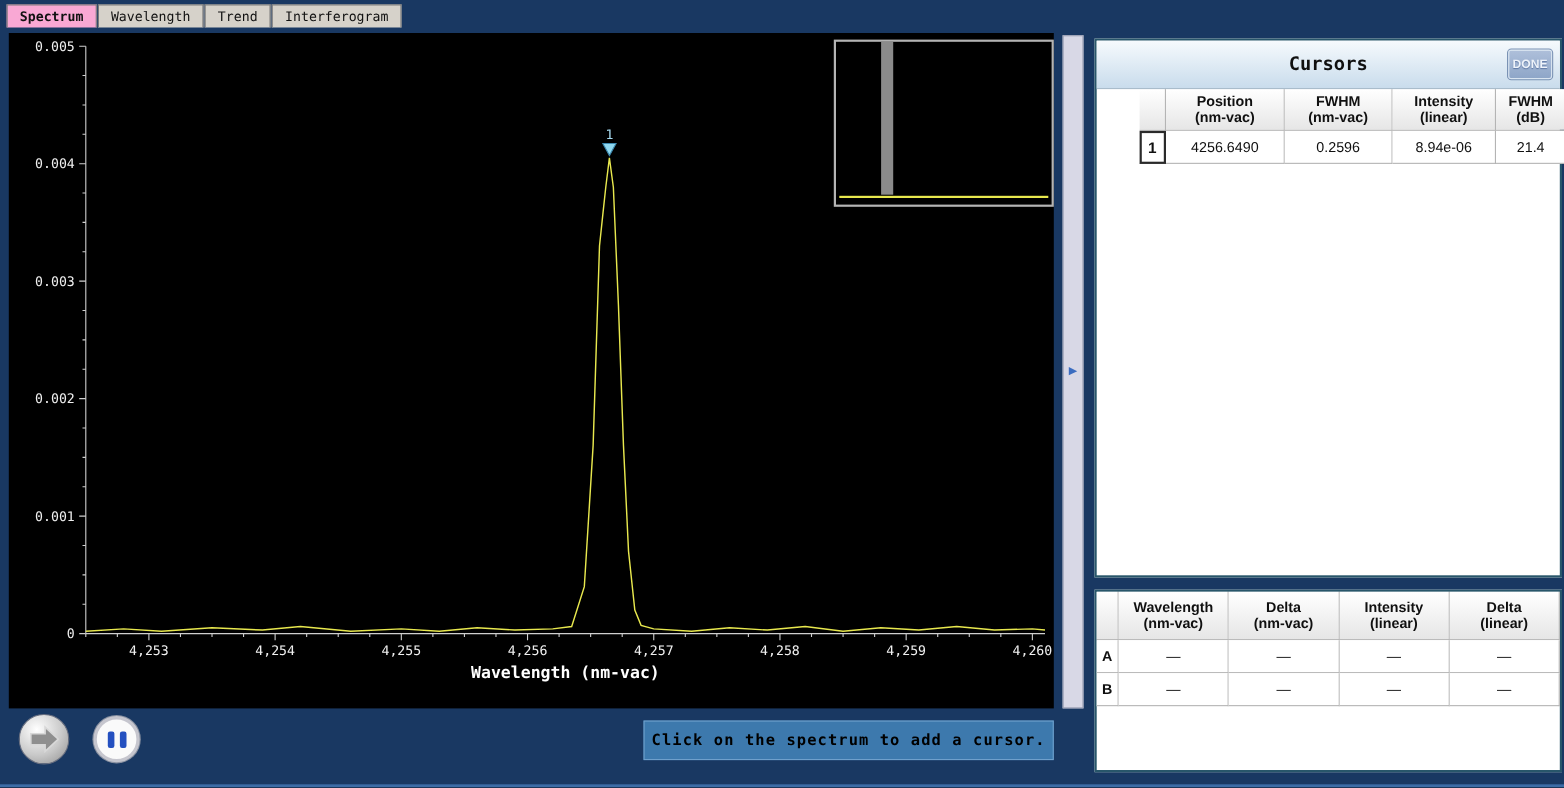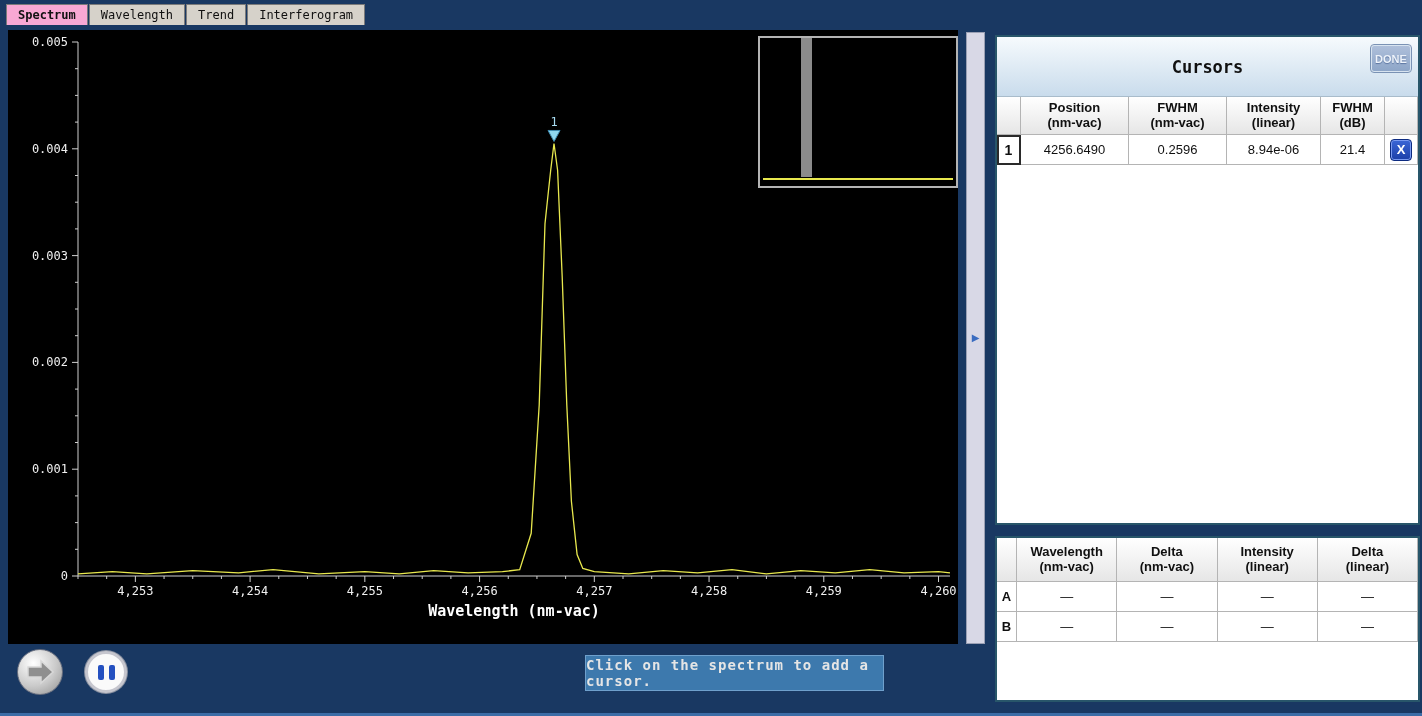--- a/index.html
+++ b/index.html
@@ -56,35 +56,35 @@
     position:absolute; background:#fff; border:2px solid #28566a;
   }
   .panel.cursors { left:995px; top:35px;  width:425px; height:490px; }
   .panel.markers { left:995px; top:536px; width:425px; height:166px; }
 
   .panel-header {
     position:relative; display:flex; align-items:center; justify-content:center;
     background:linear-gradient(#f6fafd,#c9dcec);
     border-bottom:1px solid #a9bccb;
   }
-  .panel.cursors .panel-header { height:60px; }
+  .panel.cursors .panel-header { height:44px; }
   .panel.markers .panel-header { height:32px; }
   .panel-title { font:bold 17px "DejaVu Sans Mono", monospace; color:#101010; }
 
   .done-btn {
     position:absolute; right:7px; top:8px; width:40px; height:27px;
     background:linear-gradient(#aebfda,#8ea6c8);
     border:1px solid #d8e4f0; outline:1px solid #7a92b4; border-radius:3px;
     color:#eef3fa; font:bold 11px "Liberation Sans", sans-serif;
     text-shadow:0 1px 1px #5a74a0; cursor:pointer;margin-left:37px;
   }
 
   
   .grid { display:grid; }
-  .cgrid { grid-template-columns: 24px 108px 98px 94px 64px 1fr; }
+  .cgrid { grid-template-columns: 24px 108px 98px 94px 64px 1fr; padding-left: 39px; }
   .mgrid { grid-template-columns: 20px repeat(4, 1fr); }
   .cell {
     border-right:1px solid #b4b4b4; border-bottom:1px solid #b4b4b4;
     display:flex; align-items:center; justify-content:center; text-align:center;
     background:#fff; color:#101010; font-size:13px; min-height:30px;
   }
   .cell.hdr {
     background:linear-gradient(#ffffff,#e6e6e6);
     font-weight:bold; flex-direction:column; line-height:1.15; padding:3px 1px;
   }
@@ -94,24 +94,24 @@
   .cell.rowid-1 { outline:2px solid #2a2a2a; outline-offset:-2px; font-size:14px; }
   .xbtn {
     width:22px; height:22px; border-radius:4px;
     background:linear-gradient(#3a66d6,#1c3fa8);
     border:1px solid #0c2a80; box-shadow:inset 0 0 0 1px #7a9af0;
     color:#fff; font:bold 13px "Liberation Sans", sans-serif; cursor:pointer;
   }
 
   
   .banner {
-    position:absolute; left:585px; top:655px; width:299px; height:36px;
+    position:absolute; left:585px; top:655px; width:373px; height:36px;
     background:#3d79ad; border:1px solid #6fa0cc;
     display:flex; align-items:center; justify-content:center;
-    color:#e5e5e5; font:bold 14px "DejaVu Sans Mono", monospace; letter-spacing:1px;
+    color:#000000; font:bold 14px "DejaVu Sans Mono", monospace; letter-spacing:1px;
   }
   .round-btn { position:absolute; border-radius:50%; cursor:pointer; }
   .continue-btn {
     left:17px; top:649px; width:46px; height:46px;
     background:radial-gradient(circle at 35% 30%, #ffffff, #c9c9c9 55%, #8f8f8f);
     border:1px solid #6a7080;
     display:flex; align-items:center; justify-content:center;
   }
   .pause-btn {
     left:85px; top:651px; width:42px; height:42px;

